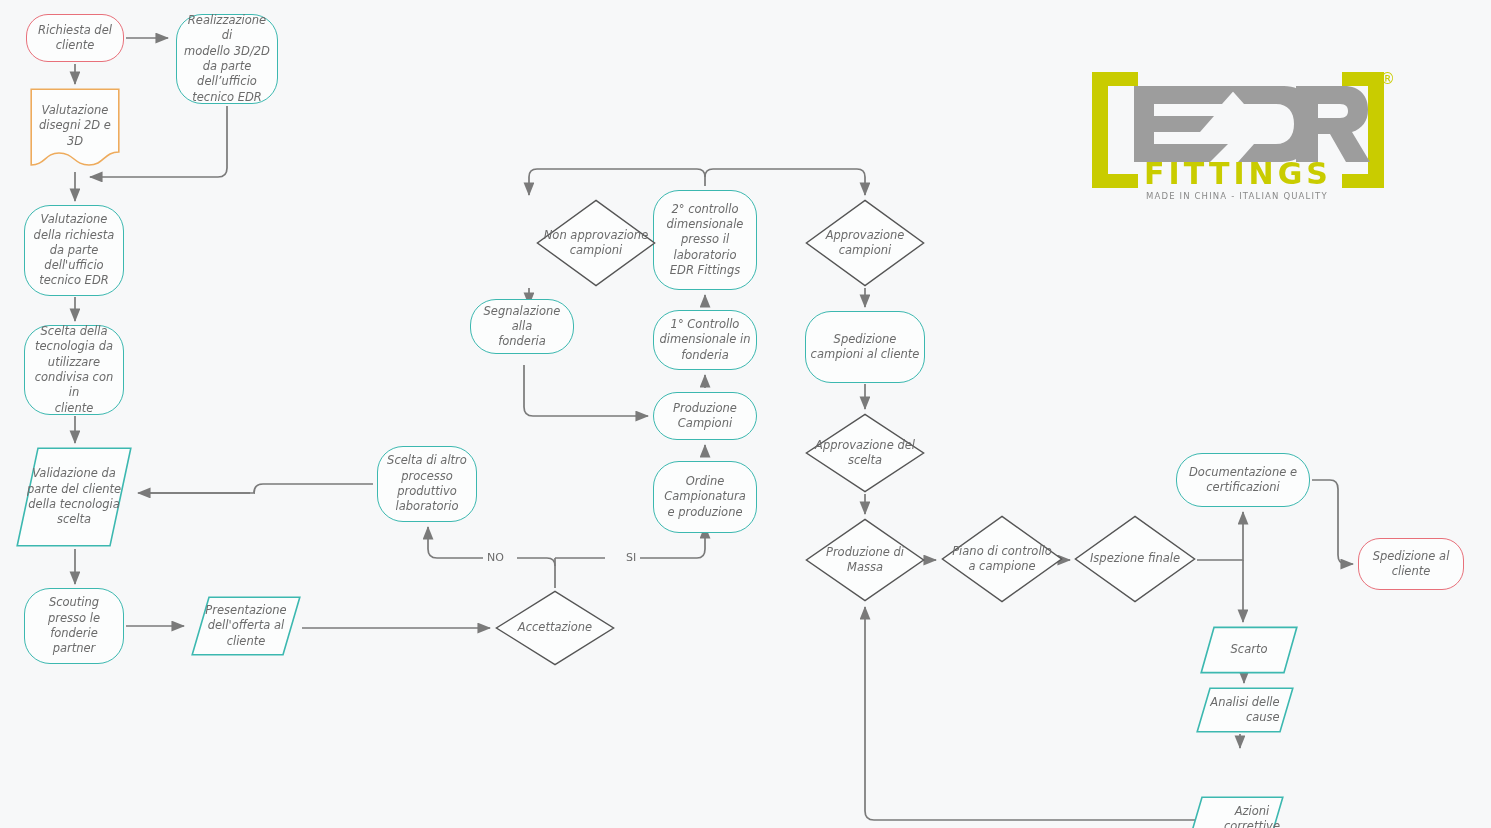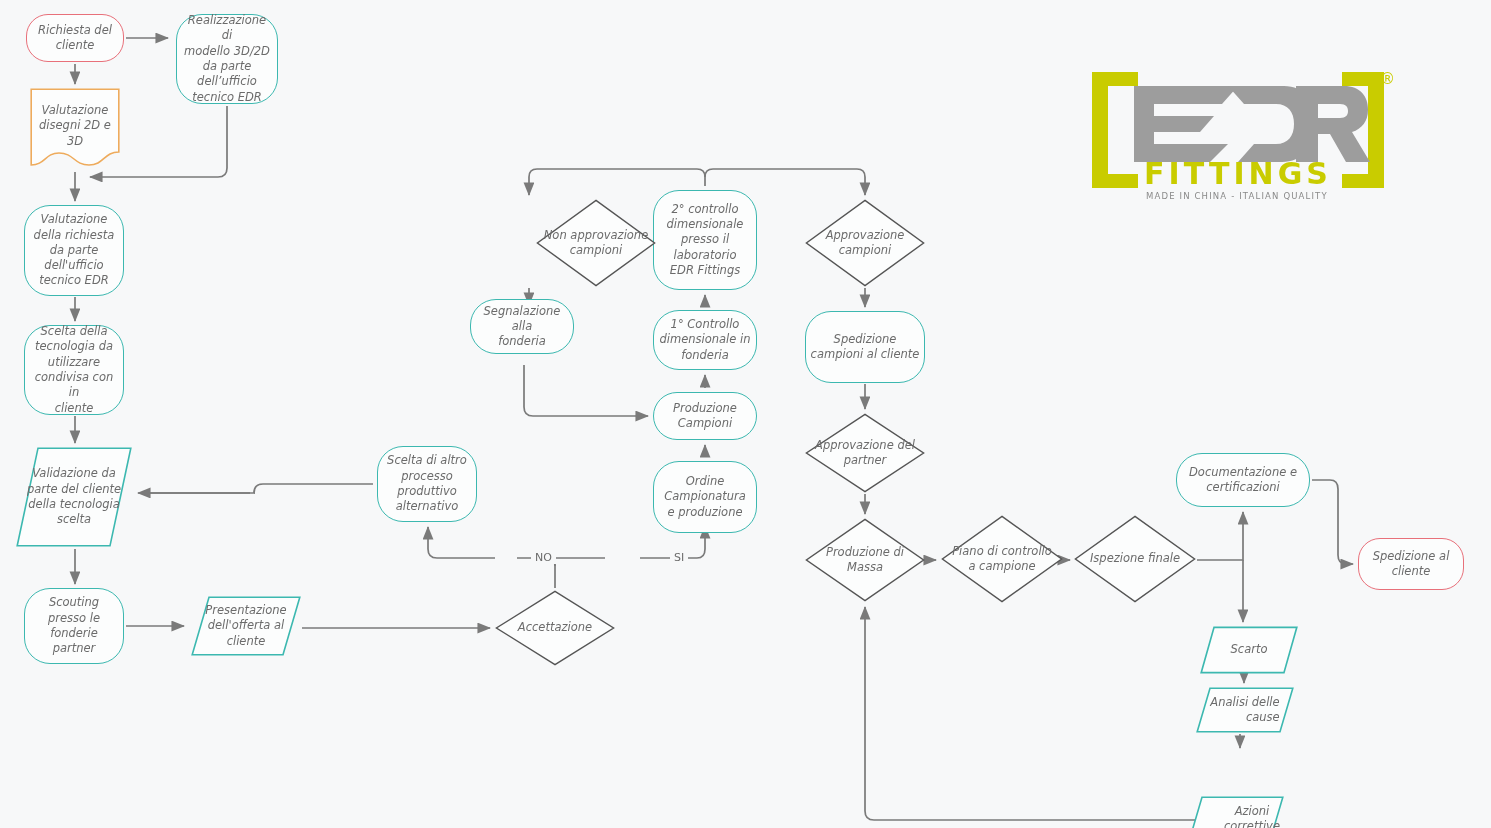--- a/index.html
+++ b/index.html
@@ -27,21 +27,21 @@
   .n-doc .lbl{position:relative;z-index:2;}
   
   .n-para{background:transparent;border:none;}
   .n-para .parasvg{position:absolute;left:0;top:0;width:100%;height:100%;}
   .n-para .lbl{position:relative;z-index:2;}
   
   .n-diam{background:transparent;border:none;}
   .n-diam .diamsvg{position:absolute;left:0;top:0;width:100%;height:100%;}
   .n-diam .lbl{position:relative;z-index:2;}
 
-  .edge-label{position:absolute;font-size:11px;color:#6b6b6b;background:#f7f8f9;padding:0 4px;margin-left:48px;}
+  .edge-label{position:absolute;font-size:11px;color:#6b6b6b;background:#f7f8f9;padding:0 4px;}
 
   
   #logo{position:absolute;}
   .reg{position:absolute;color:#c9cc00;font-size:15px;}
   .tagline{position:absolute;color:#8a8a8a;font-size:8.5px;letter-spacing:1.15px;white-space:nowrap;}
 </style>
 </head>
 <body>
 
 <div id="canvas">
@@ -188,21 +188,21 @@
     <svg class="diamsvg" viewBox="0 0 120 76" preserveAspectRatio="none">
       <polygon points="60,1.4 118.6,38 60,74.6 1.4,38" fill="#fcfdfd" stroke="#555" stroke-width="1.4"></polygon>
     </svg>
     <span class="lbl">Accettazione</span>
   </div>
 
   <div class="node n-rect" style="left:377px;top:446px;width:100px;height:76px;">
     <span class="lbl">Scelta di altro
 processo
 produttivo
-alternativo</span>
+laboratorio</span>
   </div>
 
   <div class="node n-rect" style="left:653px;top:461px;width:104px;height:72px;">
     <span class="lbl">Ordine
 Campionatura
 e produzione</span>
   </div>
 
   <div class="node n-rect" style="left:653px;top:392px;width:104px;height:48px;">
     <span class="lbl">Produzione
@@ -247,21 +247,21 @@
   <div class="node n-rect" style="left:805px;top:311px;width:120px;height:72px;">
     <span class="lbl">Spedizione
 campioni al cliente</span>
   </div>
 
   <div class="node n-diam" style="left:805px;top:413px;width:120px;height:80px;">
     <svg class="diamsvg" viewBox="0 0 120 80" preserveAspectRatio="none">
       <polygon points="60,1.4 118.6,40 60,78.6 1.4,40" fill="#fcfdfd" stroke="#555" stroke-width="1.4"></polygon>
     </svg>
     <span class="lbl" style="width:124px;">Approvazione del
-partner</span>
+scelta</span>
   </div>
 
   <div class="node n-diam" style="left:805px;top:518px;width:120px;height:84px;">
     <svg class="diamsvg" viewBox="0 0 120 84" preserveAspectRatio="none">
       <polygon points="60,1.4 118.6,42 60,82.6 1.4,42" fill="#fcfdfd" stroke="#555" stroke-width="1.4"></polygon>
     </svg>
     <span class="lbl">Produzione di
 Massa</span>
   </div>
 

